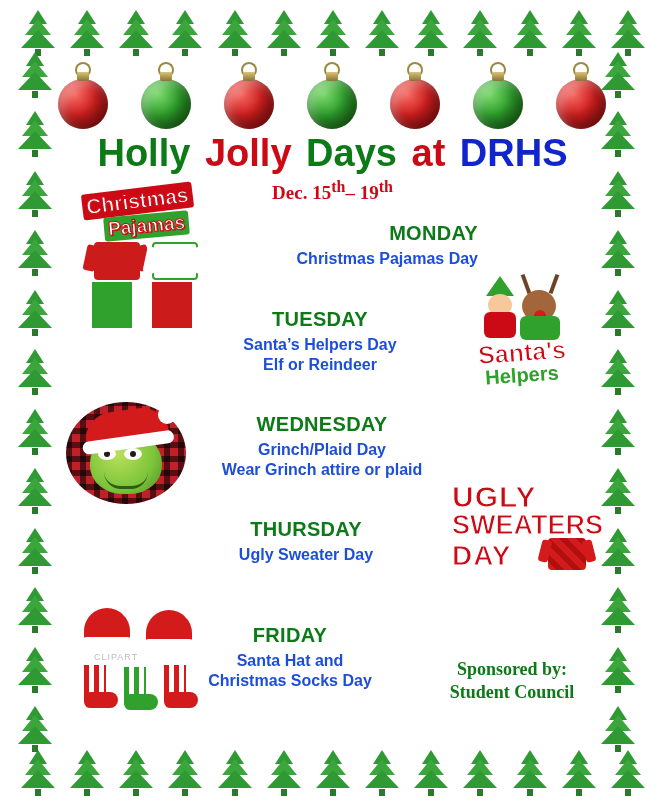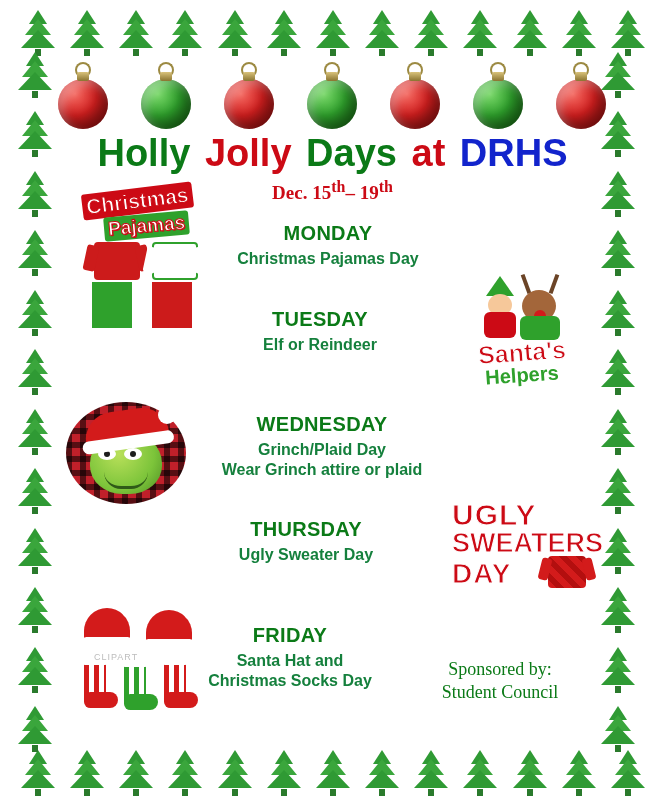--- a/index.html
+++ b/index.html
@@ -140,37 +140,37 @@
   .day .dname {
     font-weight: bold;
     font-size: 20px;
     color: #0b7a17;
     letter-spacing: .3px;
     margin-bottom: 4px;
   }
   .day .dline {
     font-weight: bold;
     font-size: 16px;
-    color: #15803d;
+    color: #1d4ed8;
     line-height: 1.25;
   }
-  #day-monday   { top: 222px; left: 178px; }
+  #day-monday   { top: 222px; left: 178px; text-align: right; }
   #day-tuesday  { top: 308px; left: 170px; }
   #day-wednesday{ top: 413px; left: 172px; }
   #day-thursday { top: 518px; left: 156px; }
   #day-friday   { top: 624px; left: 140px; }
 
   .sponsor {
     position: absolute;
     top: 658px;
-    left: 400px;
+    left: 412px;
     width: 200px;
     text-align: center;
     font-family: "Liberation Serif", serif;
-    font-weight: normal;
+    font-weight: bold;
     font-size: 18px;
     color: #0b7a17;
     line-height: 1.3;
   }
 
   
   .art { position: absolute; }
 
   
   #art-pajamas { top: 186px; left: 78px; width: 130px; height: 140px; }
@@ -301,21 +301,21 @@
   #art-grinch .santahat:after {
     content:""; position:absolute; bottom:-7px; left:-4px;
     width: 92px; height: 13px; background:#ffffff; border-radius:8px;
   }
   #art-grinch .pom {
     position:absolute; top: 4px; left: 92px; width:18px; height:18px;
     background:#ffffff; border-radius:50%;
   }
 
   
-  #art-ugly { top: 498px; left: 452px; width: 160px; height: 100px; }
+  #art-ugly { top: 480px; left: 452px; width: 160px; height: 100px; }
   #art-ugly .line1, #art-ugly .line2, #art-ugly .line3 {
     position:absolute; left:0; width:128px; text-align:left;
     font-family:"Liberation Sans", sans-serif; font-weight:bold;
     color:#cc0a15; -webkit-text-stroke: 1px #ffffff;
   }
   #art-ugly .line1 { top: 0px; font-size: 30px; letter-spacing:1px; }
   #art-ugly .line2 { top: 30px; font-size: 27px; letter-spacing:0px; }
   #art-ugly .line3 { top: 60px; font-size: 28px; letter-spacing:1px; }
   #art-ugly .mini-sweater {
     position:absolute; top: 58px; left: 96px;
@@ -794,20 +794,21 @@
     <div class="watermark">CLIPART</div>
   </div>
 
   <div class="day" id="day-monday">
     <div class="dname">MONDAY</div>
     <div class="dline">Christmas Pajamas Day</div>
   </div>
 
   <div class="day" id="day-tuesday">
     <div class="dname">TUESDAY</div>
+    <div class="dline">Santa’s Helpers Day</div>
     <div class="dline">Elf or Reindeer</div>
   </div>
 
   <div class="day" id="day-wednesday">
     <div class="dname">WEDNESDAY</div>
     <div class="dline">Grinch/Plaid Day</div>
     <div class="dline">Wear Grinch attire or plaid</div>
   </div>
 
   <div class="day" id="day-thursday">

